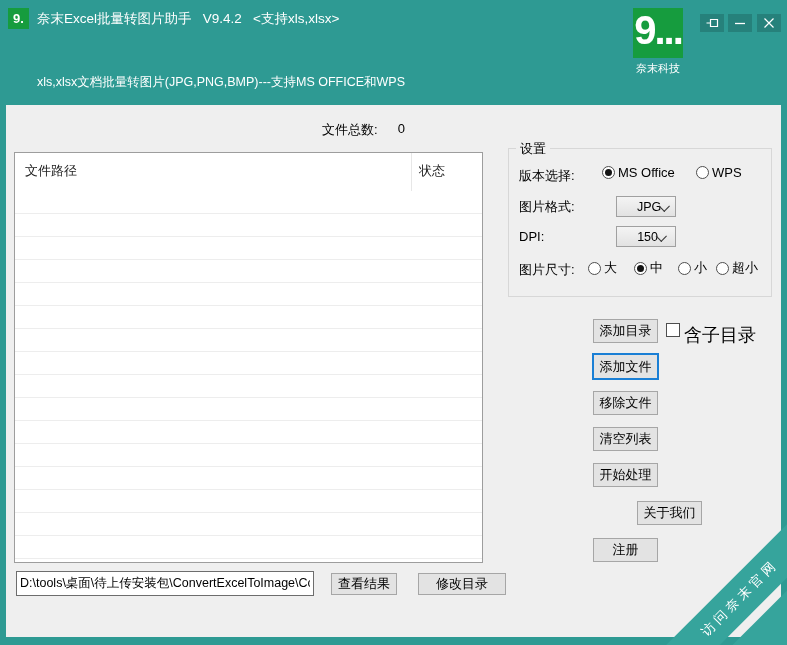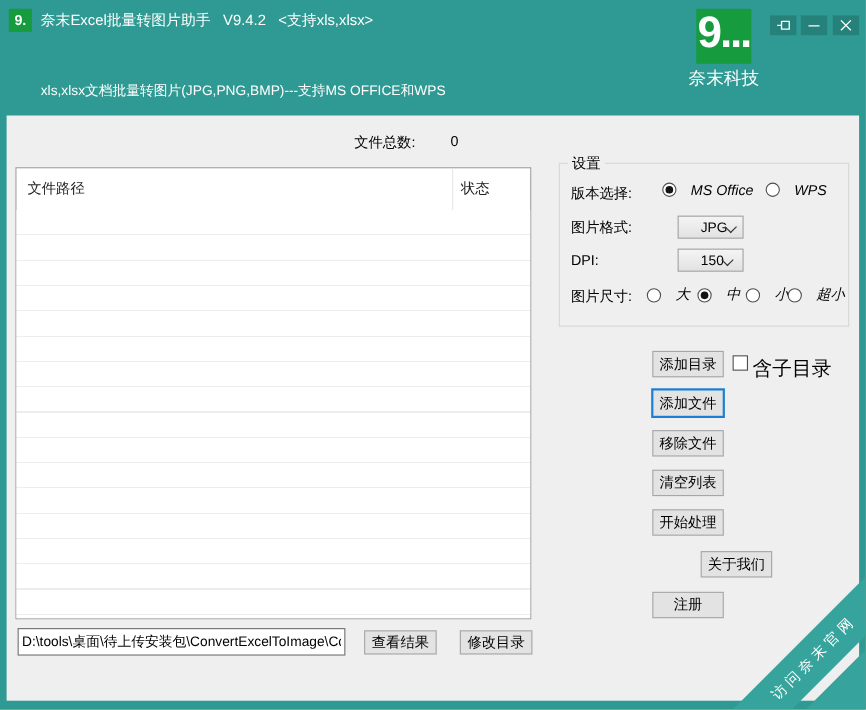--- a/index.html
+++ b/index.html
@@ -6,42 +6,42 @@
   .stage{position:relative;width:787px;height:645px;background:#2e9a93;overflow:hidden;
          font-family:"Liberation Sans","DejaVu Sans",sans-serif;-webkit-font-smoothing:antialiased;}
   
   .app-icon{position:absolute;left:8px;top:8px;width:21px;height:21px;background:#169c3e;
             color:#fff;font-weight:bold;font-size:13px;display:flex;align-items:center;justify-content:center;}
   .win-title{position:absolute;left:37px;top:10px;color:#fff;font-size:13.5px;white-space:pre;}
   .desc{position:absolute;left:37px;top:40px;color:#fff;font-size:12.5px;line-height:17px;white-space:pre;}
   .logo{position:absolute;left:633px;top:8px;width:50px;height:50px;background:#169c3e;color:#fff;
         display:flex;align-items:flex-start;justify-content:center;overflow:hidden;}
   .logo-9{font-size:40px;font-weight:bold;line-height:44px;letter-spacing:-2px;}
-  .brand{position:absolute;left:622px;top:61px;width:72px;text-align:center;color:#fff;font-size:16px;}
+  .brand{position:absolute;left:622px;top:61px;width:72px;text-align:center;color:#fff;font-size:11px;}
   .winbtn{position:absolute;top:14px;width:24px;height:18px;background:rgba(0,0,0,0.16);
           display:flex;align-items:center;justify-content:center;cursor:default;}
   
   .client{position:absolute;left:6px;top:105px;width:775px;height:532px;background:#efefef;}
-  .total{position:absolute;left:322px;top:121px;font-size:13px;color:#000;display:flex;gap:32px;text-align:center;}
+  .total{position:absolute;left:322px;top:121px;font-size:13px;color:#000;display:flex;gap:20px;text-align:center;}
   .table{position:absolute;left:14px;top:152px;width:469px;height:411px;background:#fff;
          border:1px solid #9d9d9d;box-sizing:border-box;padding-left:36px;}
   .table-header{position:absolute;left:0;top:0;right:0;height:38px;font-size:13px;color:#222;}
   .th-path{position:absolute;left:10px;top:9px;}
   .th-status{position:absolute;left:404px;top:9px;}
   .col-sep{position:absolute;left:396px;top:0;bottom:0;width:1px;background:#e7e7e7;}
   .rows{position:absolute;left:0;top:38px;right:0;bottom:0;
         background:repeating-linear-gradient(to bottom,#ffffff 0px,#ffffff 22px,#ededed 22px,#ededed 23px);}
   
   .group{position:absolute;left:508px;top:148px;width:264px;height:149px;border:1px solid #d7d7d7;box-sizing:border-box;}
   .group-legend{position:absolute;left:7px;top:-9px;background:#efefef;padding:0 4px;font-size:13px;color:#000;}
   .set-label{position:absolute;left:10px;font-size:13px;color:#000;}
   .radio{display:inline-block;width:13px;height:13px;border:1px solid #4e4e4e;border-radius:50%;
          background:#fff;box-sizing:border-box;position:relative;flex:0 0 auto;}
   .radio.on::after{content:"";position:absolute;left:2px;top:2px;right:2px;bottom:2px;border-radius:50%;background:#141414;}
-  .opt{position:absolute;display:flex;align-items:center;gap:13px;font-size:13px;color:#000;font-style:italic;}
+  .opt{position:absolute;display:flex;align-items:center;gap:3px;font-size:13px;color:#000;}
   .combo{position:absolute;width:60px;height:21px;border:1px solid #a0a0a0;box-sizing:border-box;
          background:linear-gradient(#f4f4f4,#e2e2e2);display:flex;align-items:center;font-size:12.5px;color:#000;padding-left:12px;}
   .combo-value{padding-left:8px;flex:1;}
   .chev{width:7px;height:7px;border-left:1.4px solid #333;border-bottom:1.4px solid #333;
         transform:rotate(-45deg) translateY(-1px);margin-right:9px;flex:0 0 auto;}
   
   .btn{position:absolute;background:#e3e3e3;border:1px solid #a6a6a6;box-sizing:border-box;
        font-size:13px;color:#000;display:flex;align-items:center;justify-content:center;cursor:default;
        font-family:inherit;padding:0;}
   .btn.focused{border:2px solid #1a7fd5;text-align:center;}
@@ -164,20 +164,20 @@
   <button class="btn" style="left:593px;top:427px;width:65px;height:24px;">清空列表</button>
 
   <button class="btn" style="left:593px;top:463px;width:65px;height:24px;">开始处理</button>
 
   <button class="btn" style="left:593px;top:501px;width:65px;height:24px;margin-left:44px;">关于我们</button>
 
   <button class="btn" style="left:593px;top:538px;width:65px;height:24px;">注册</button>
 
   <input class="path-input" type="text" value="D:\tools\桌面\待上传安装包\ConvertExcelToImage\Cc" style="">
   <button class="btn" style="left:331px;top:573px;width:66px;height:22px;">查看结果</button>
-  <button class="btn" style="left:418px;top:573px;width:66px;height:22px;">修改目录</button>
+  <button class="btn" style="left:418px;top:573px;width:88px;height:22px;">修改目录</button>
 
   <div class="ribbon-wrap">
     <div class="ribbon-band">访问奈末官网</div>
     <div class="ribbon-corner"></div>
   </div>
 
 </div>
 
 </body></html>

